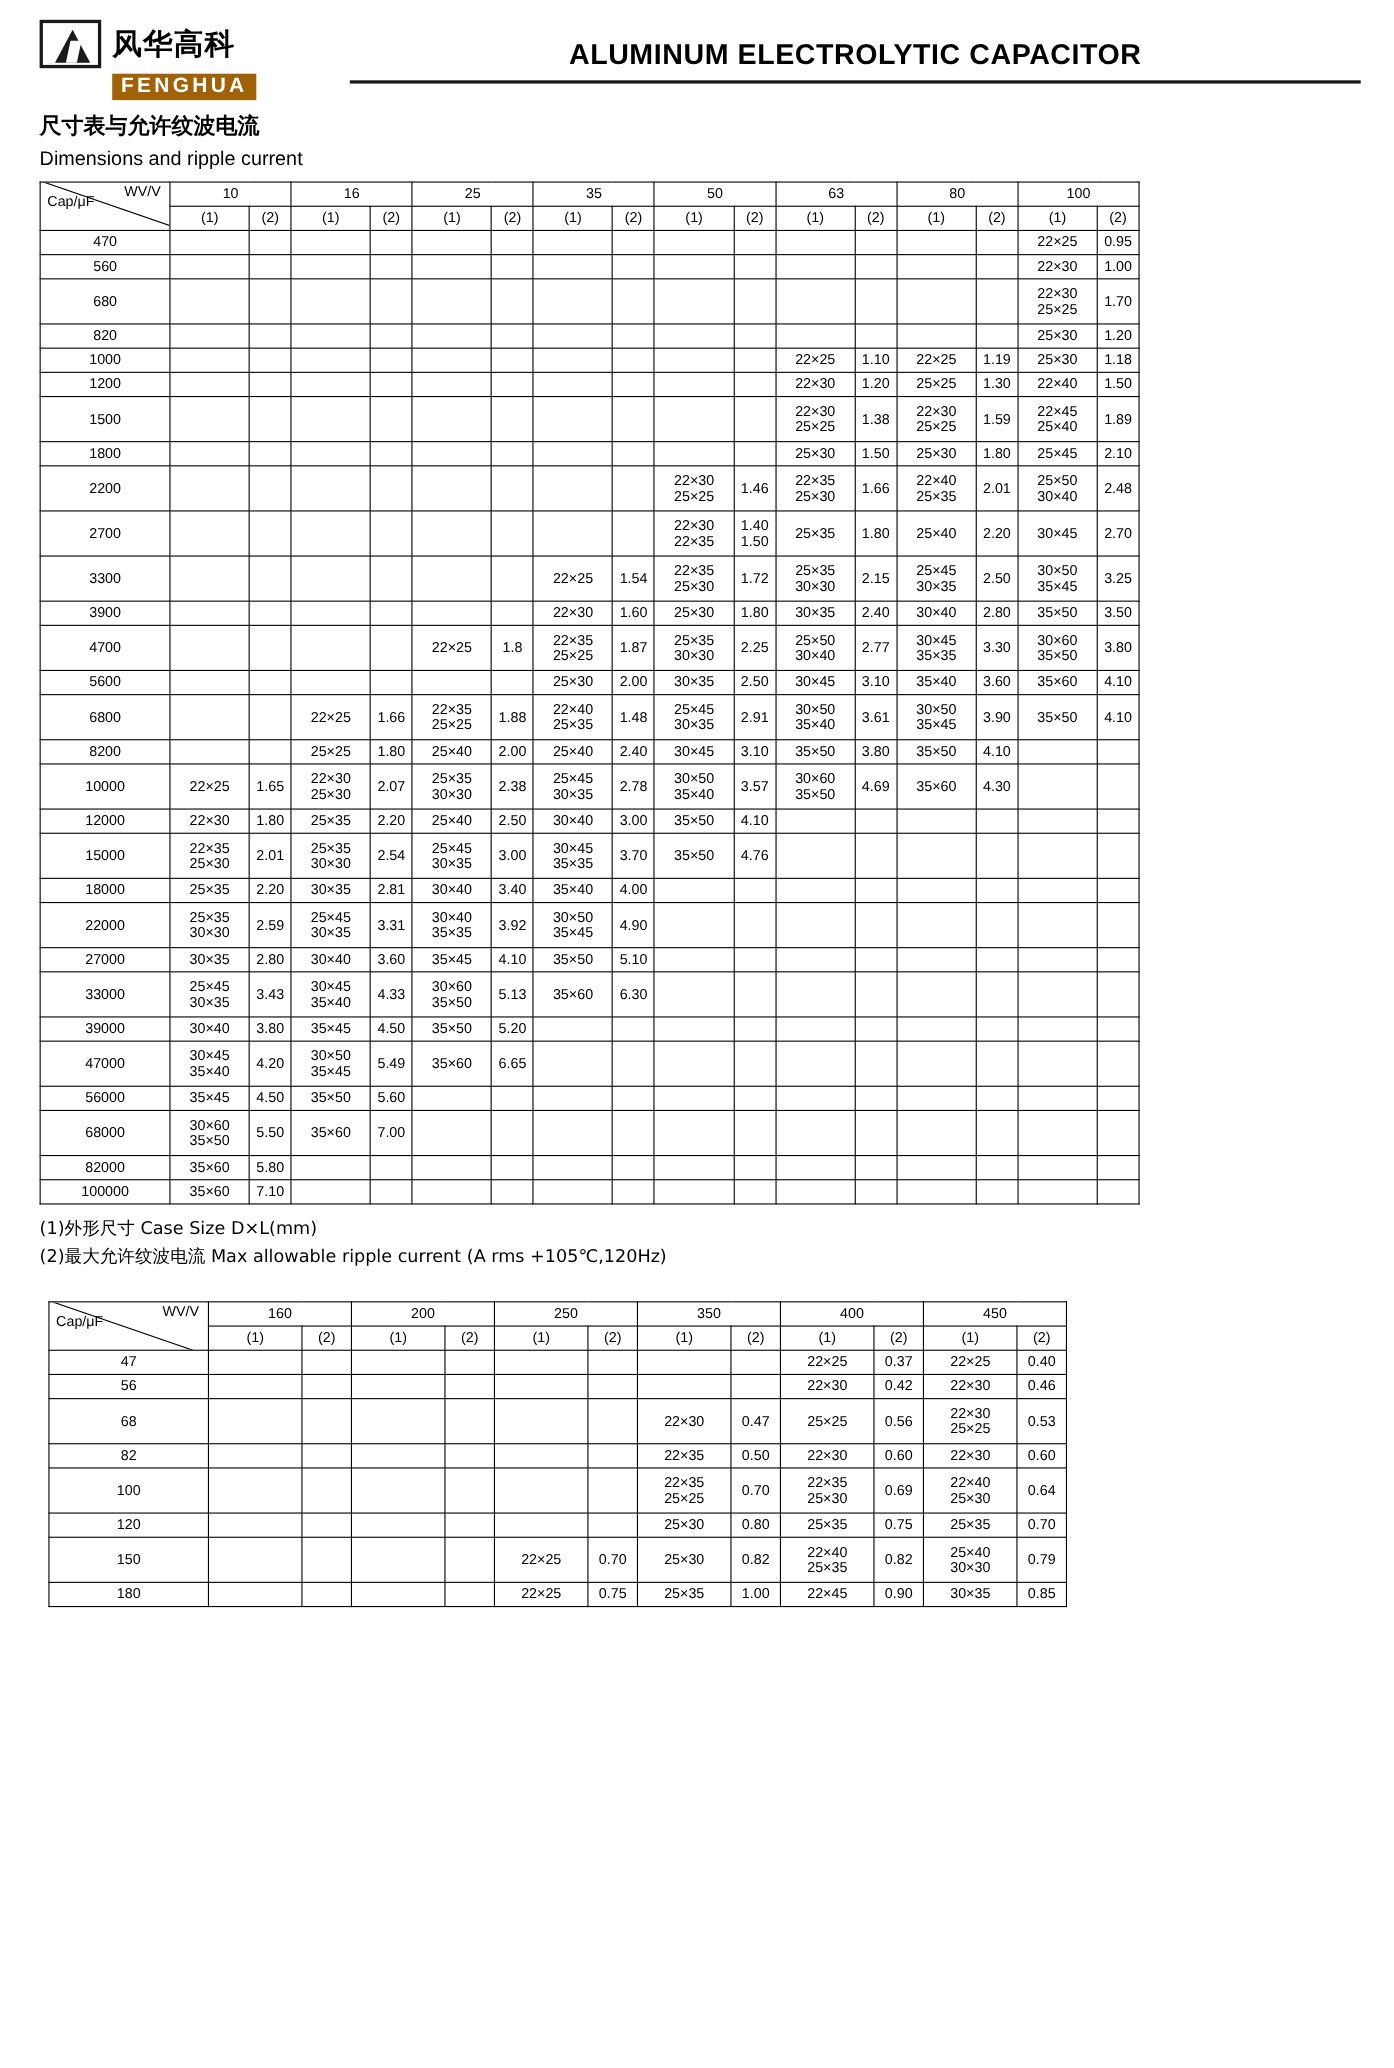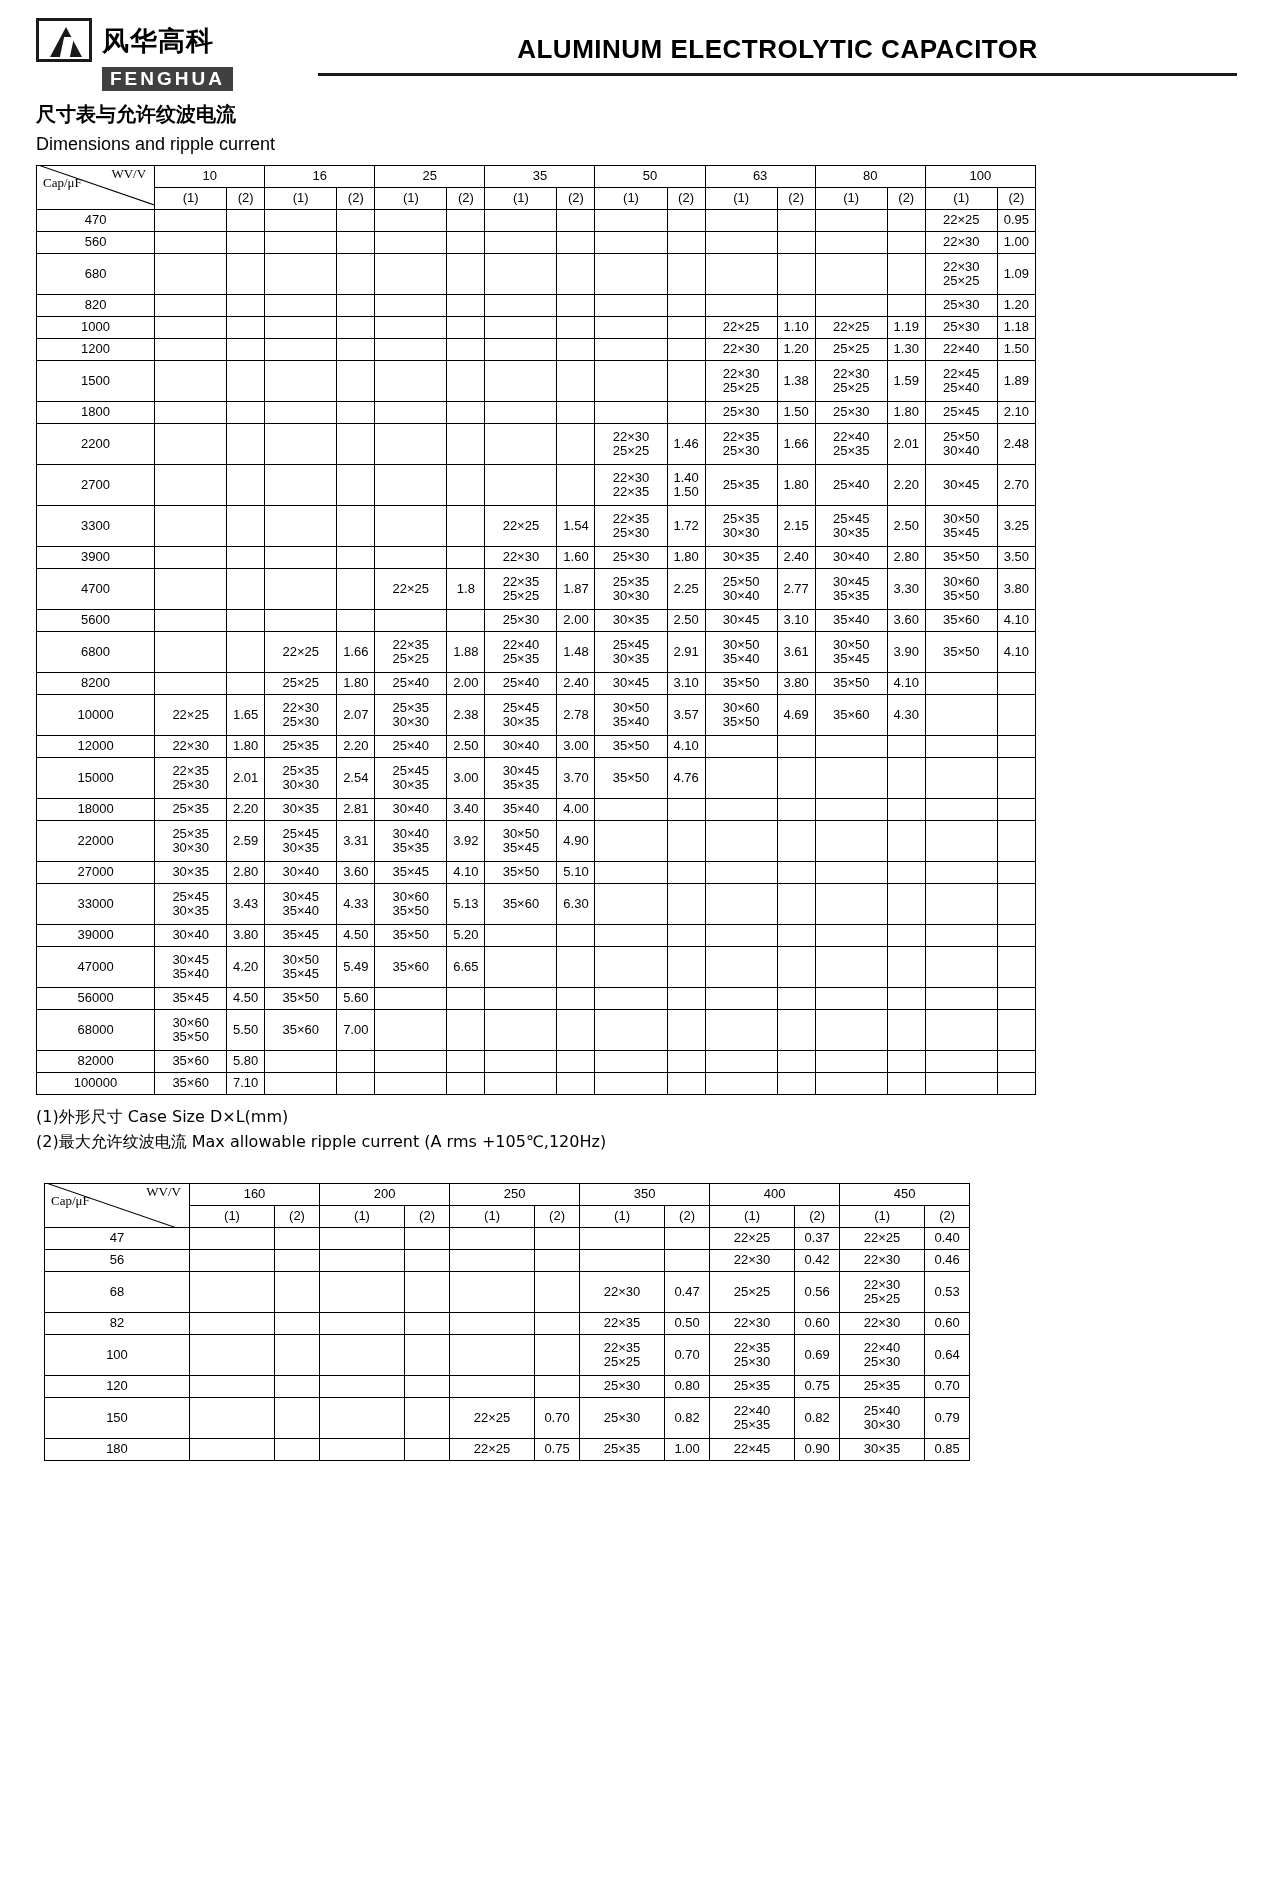--- a/index.html
+++ b/index.html
@@ -67,21 +67,21 @@
     font-size:27px;
     font-weight:bold;
     letter-spacing:1px;
     line-height:1;
   }
   .logo-en{
     font-size:19px;
     font-weight:bold;
     letter-spacing:3px;
     color:#fff;
-    background:#404040;
+    background:#a16207;
     padding:2px 8px 3px 8px;
     margin-top:5px;
     margin-left:66px;
     display:inline-block;
     line-height:1;
   }
   .header-title-wrap{
     flex:1;
     display:flex;
     flex-direction:column;
@@ -137,21 +137,20 @@
     height:40px;
   }
   .cell-lines span{display:block;}
   .hdr-v{font-size:13px;}
   .hdr-12{font-size:13px;}
   .corner{
     position:relative;
     height:42px !important;
     padding:0 !important;
     overflow:hidden;
-    font-family:Liberation Serif, serif;
   }
   .corner .slash{
     position:absolute;
     top:0;left:0;
     width:100%;height:100%;
     overflow:hidden;
   }
   .corner .slash:after{
     content:"";
     position:absolute;
@@ -306,21 +305,21 @@
           <td class="two"></td>
           <td class="two"></td>
           <td class="two"></td>
           <td class="two"></td>
           <td class="two"></td>
           <td class="two"></td>
           <td class="two cell-lines">
             <span>22×30</span>
             <span>25×25</span>
           </td>
-          <td class="two">1.09</td>
+          <td class="two">1.70</td>
         </tr>
         <tr>
           <td>820</td>
           <td class=""></td>
           <td class=""></td>
           <td class=""></td>
           <td class=""></td>
           <td class=""></td>
           <td class=""></td>
           <td class=""></td>

